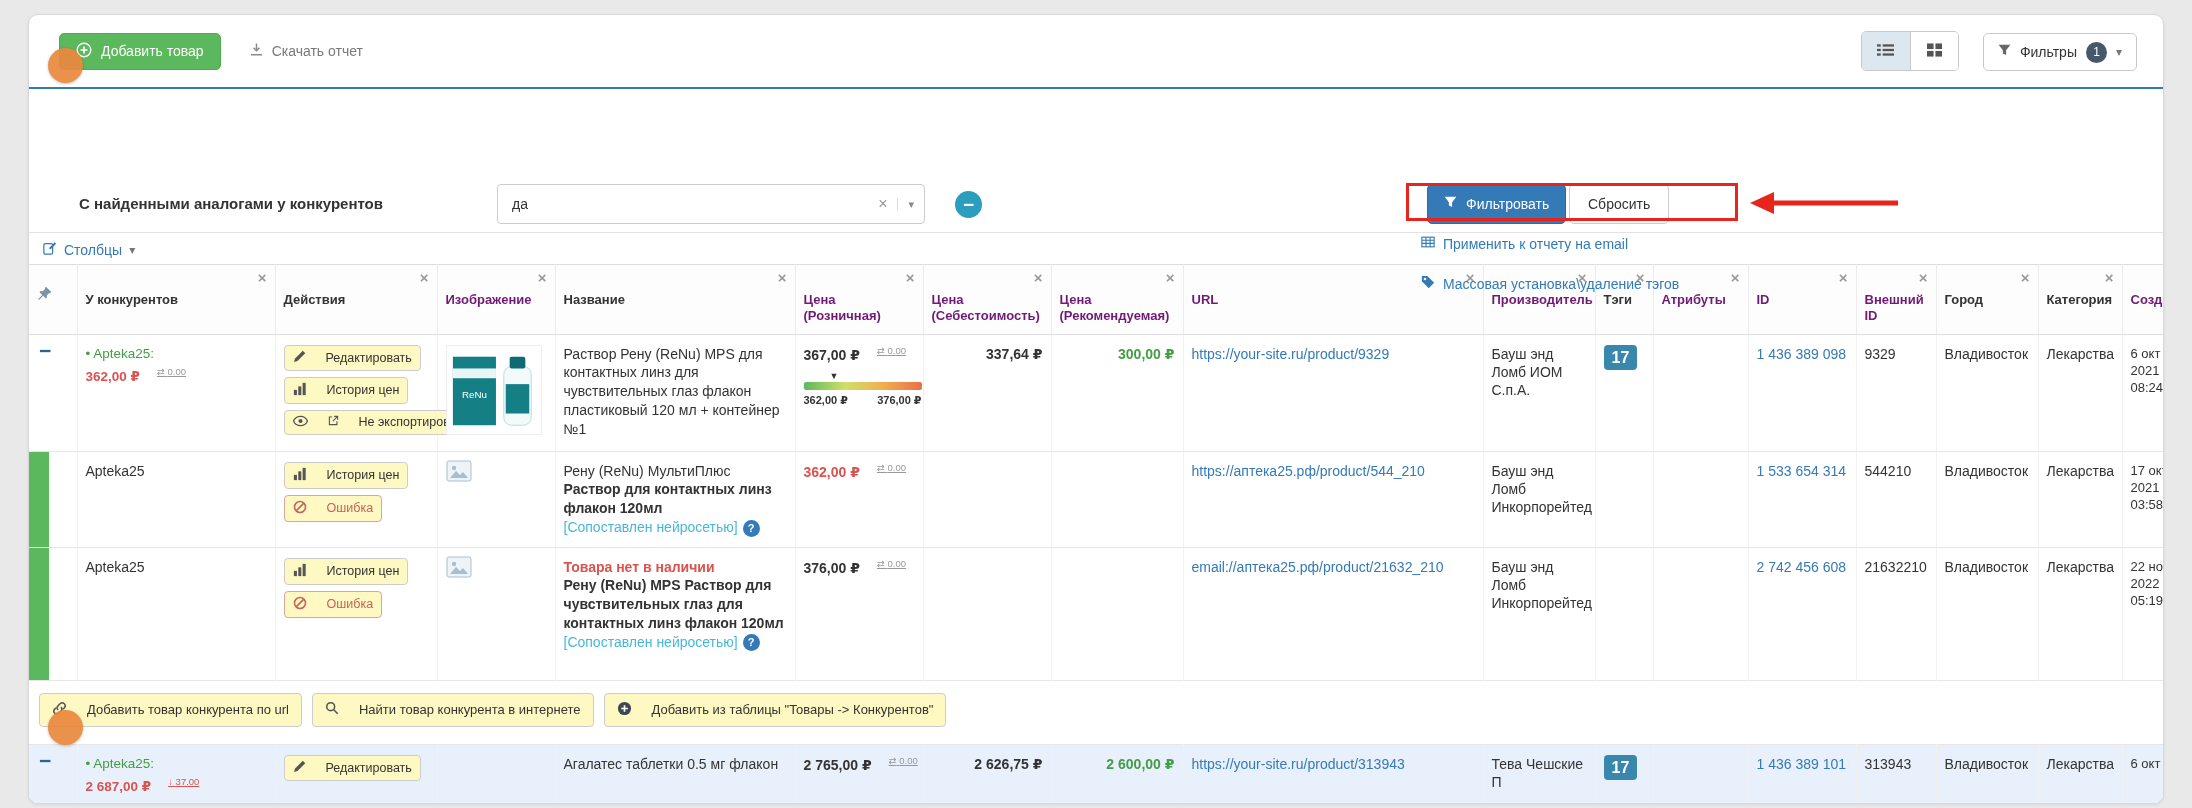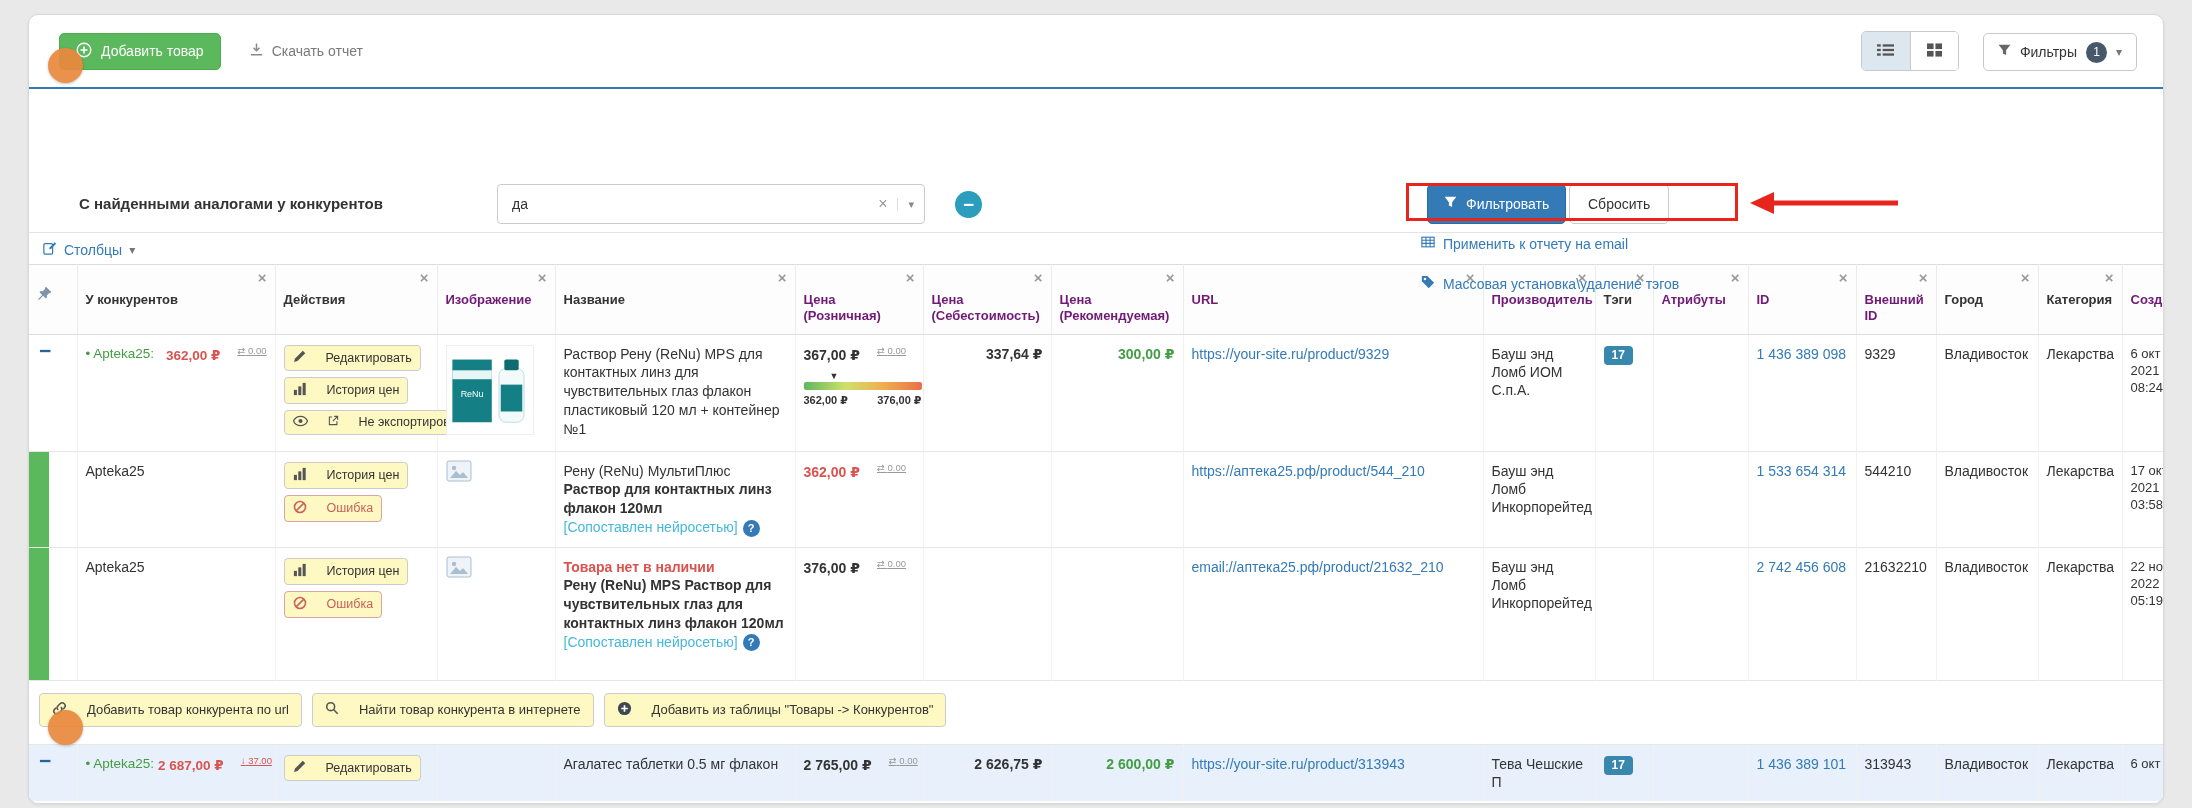--- a/index.html
+++ b/index.html
@@ -70,53 +70,53 @@
   .th-label { display:block; font-weight:700; font-size:13px; color:#333; line-height:1.25; }
   th.hblue .th-label { color:#701a75; cursor:pointer; }
   tbody td { border-top:1px solid #e6e6e6; border-right:1px solid #f1f1f1;
              vertical-align:top; padding:10px 8px; font-size:14px; position:relative;
              line-height:1.32; }
   tr.hr1 { height:116px; } tr.hr2 { height:88px; } tr.hr3 { height:133px; } tr.hfoot { height:64px; }
   tr.selected td { background:#e8f1fb; }
   .td-pin { padding:8px 4px 8px 10px; }
   .greenbar { position:absolute; left:0; top:0; bottom:0; width:20px; background:#5cb85c; }
   .row-toggle { color:#2a6496; font-size:21px; font-weight:700; line-height:.8; cursor:pointer; }
-  .comp-cell { display:flex; justify-content:space-between; gap:4px; font-size:13.5px; }
+  .comp-cell { display:flex; justify-content:space-between; gap:4px; font-size:13.5px;flex-direction:column; }
   .comp-link { color:#449d44; white-space:nowrap; cursor:pointer; }
   .dot { color:#449d44; }
   .nowrap { white-space:nowrap; }
   .price-red { color:#d9534f; font-weight:700; white-space:nowrap; }
   .b { font-weight:700; }
   .sup { font-size:9.5px; color:#999; vertical-align:super; margin-left:17px; white-space:nowrap;text-decoration:underline; }
   .red-sup { color:#d9534f; }
   .abtn { display:inline-flex; align-items:center; gap:20px; border:1px solid #ccc; background:#fef9c3;
           border-radius:4px; padding:4px 8px; font-size:12.5px; color:#333; margin-bottom:6px;
           white-space:nowrap; cursor:pointer; }
   .abtn-error { border-color:#dba5a3; color:#c9605b; }
-  .thumb { width:88px; height:90px; border:1px solid #eee; background:#fff;
+  .thumb { width:96px; height:90px; border:1px solid #eee; background:#fff;
            display:flex; align-items:center; justify-content:center; }
   .imgph { margin-top:-2px; }
   .name { line-height:1.34; }
   .oos { color:#d9534f; font-weight:700; }
   .matched { color:#46b8da; cursor:pointer; }
   .q-badge { display:inline-flex; width:17px; height:17px; border-radius:50%; background:#337ab7;
              color:#fff; font-size:11px; align-items:center; justify-content:center;
              font-weight:700; margin-left:5px; vertical-align:middle; cursor:pointer; }
   .retail { white-space:nowrap; }
   .range { margin-top:8px; }
   .marker { font-size:9px; line-height:1; margin-left:26px; color:#333; }
   .bar { width:118px; height:8px; border-radius:2px; margin-top:1px;
          background:linear-gradient(90deg,#5cb85c 0%,#cfe06a 35%,#f0ad4e 68%,#e8704a 100%); }
   .labels { display:flex; justify-content:space-between; width:118px; font-size:11px;
             font-weight:700; margin-top:3px; }
   .t-right { text-align:right; }
   .green-price { color:#449d44; font-weight:700; }
   .url { color:#337ab7; text-decoration:none; cursor:pointer; word-break:break-all; }
   .id-link { color:#337ab7; text-decoration:none; white-space:nowrap; cursor:pointer; }
-  .tag-badge { background:#3a87ad; color:#fff; border-radius:4px; font-size:12px;
+  .tag-badge { background:#3a87ad; color:#fff; border-radius:4px; font-size:16px;
                padding:2px 8px; font-weight:700; display:inline-block; }
   .small { font-size:13px; }
   .footer-actions { display:flex; gap:10px; padding:2px 0 2px 2px; }
   .footer-actions .abtn { margin-bottom:0; padding:7px 12px; font-size:13px; }
   
   .annot-dot { position:absolute; width:35px; height:35px; border-radius:50%;
                background:#e9893e; opacity:.93; z-index:50;
                box-shadow:0 1px 3px rgba(0,0,0,.25); }
   .annot-box { position:absolute; left:1406px; top:183px; width:332px; height:38px;
                border:3px solid #e8251c; z-index:40; }

